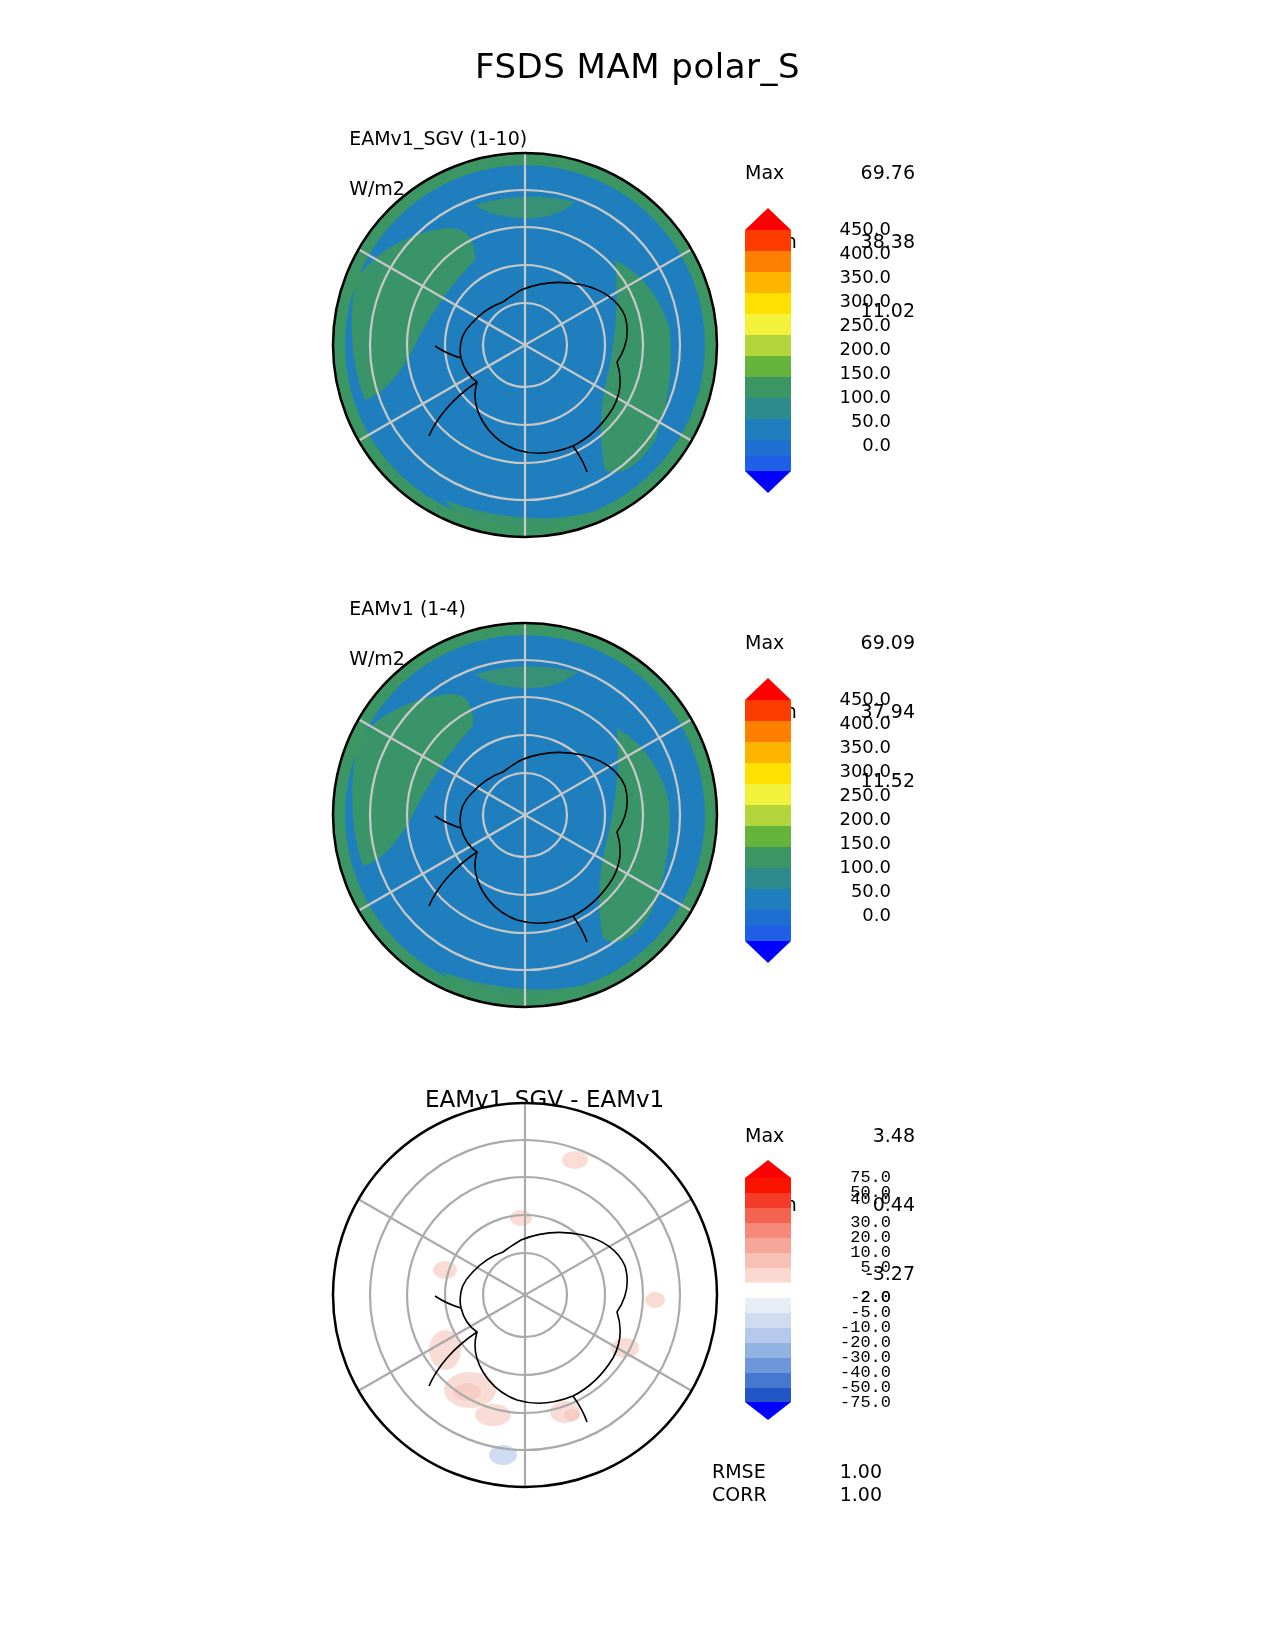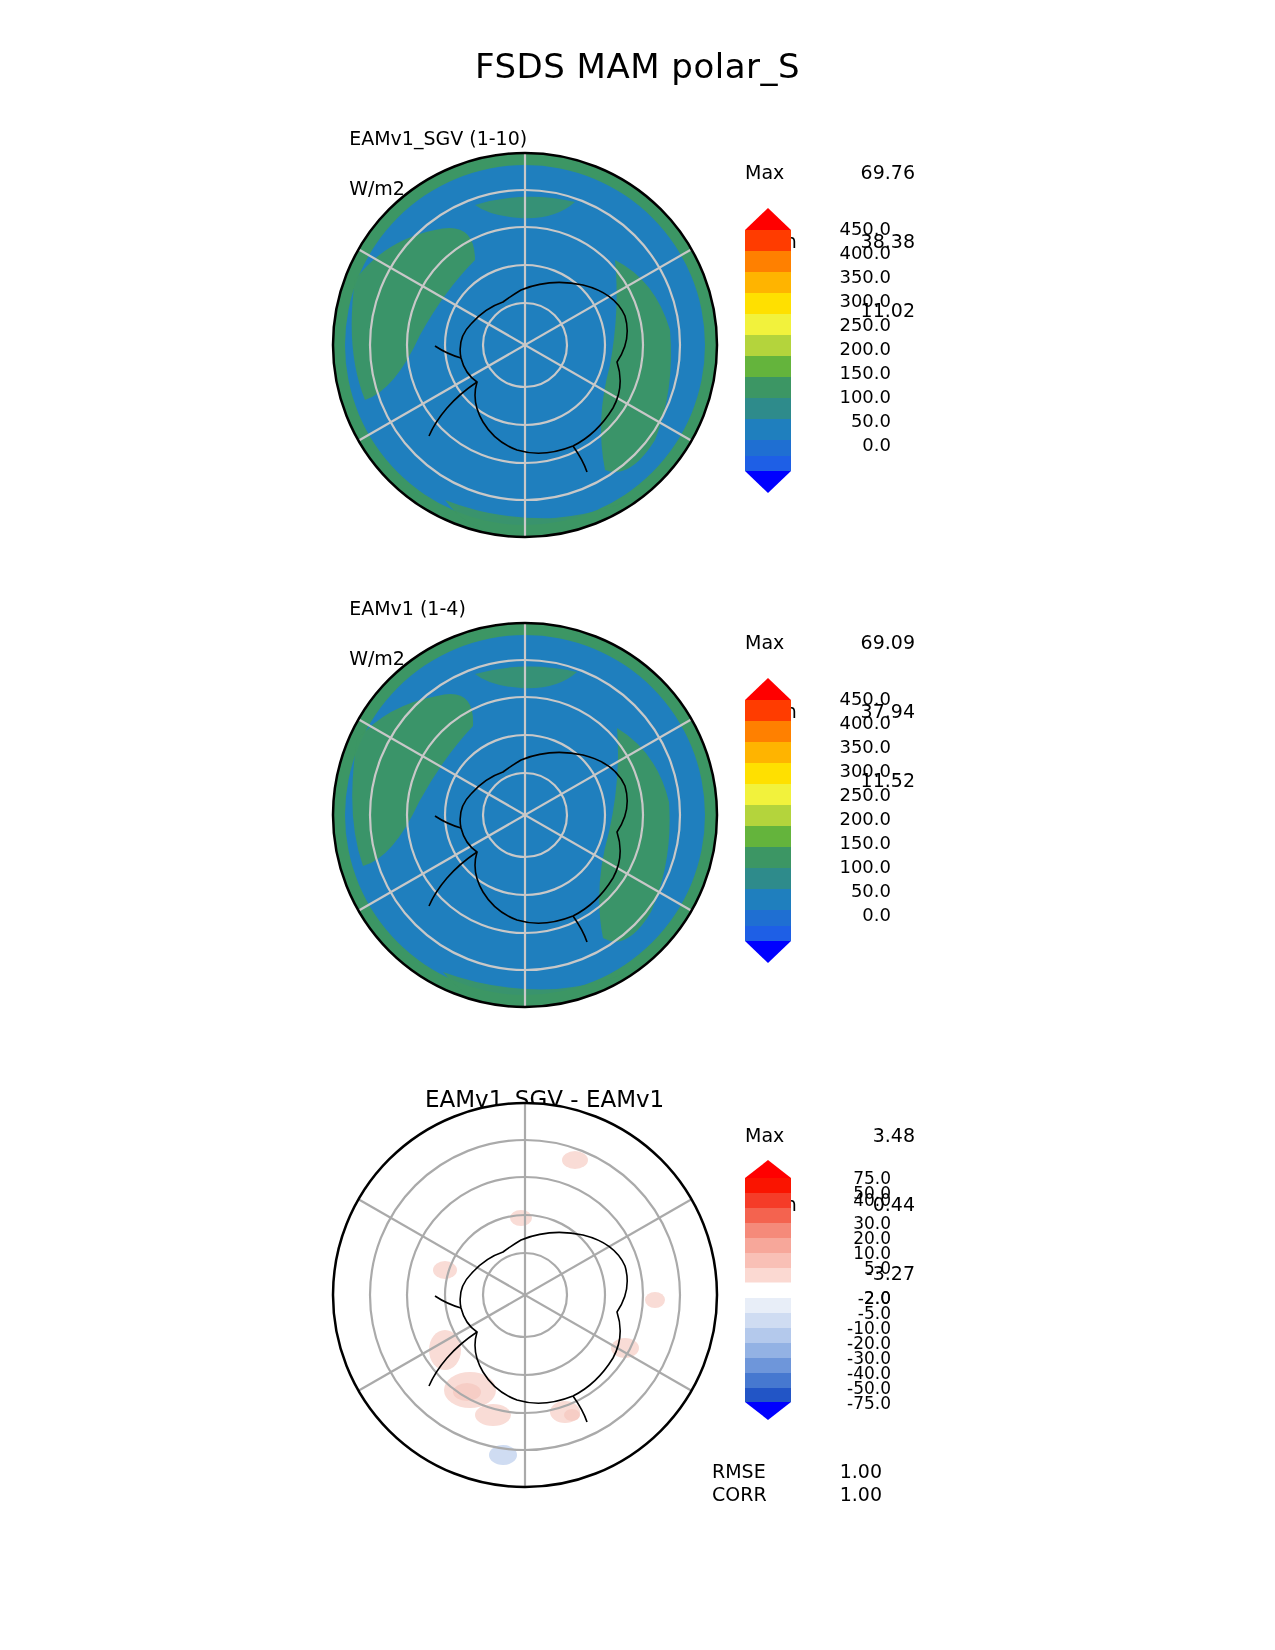--- a/index.html
+++ b/index.html
@@ -351,21 +351,21 @@
       <rect x="0" y="123" width="46" height="15" fill="#ffffff" stroke="#ffffff"></rect>
       <rect x="0" y="138" width="46" height="15" fill="#e8eef8"></rect>
       <rect x="0" y="153" width="46" height="15" fill="#cfdcf2"></rect>
       <rect x="0" y="168" width="46" height="15" fill="#b4c9ec"></rect>
       <rect x="0" y="183" width="46" height="15" fill="#93b2e4"></rect>
       <rect x="0" y="198" width="46" height="15" fill="#6e96da"></rect>
       <rect x="0" y="213" width="46" height="15" fill="#4678d0"></rect>
       <rect x="0" y="228" width="46" height="14" fill="#2255c6"></rect>
       <polygon points="23,260 0,242 46,242" fill="#0000ff"></polygon>
     </svg>
-    <div class="cbar-labels" style="left: 58px; top: 0; font-size: 17px;">
+    <div class="cbar-labels" style="left: 58px; top: 0; font-size: 17px; font-family: Liberation Mono, monospace;">
       <div style="top: 8px;">75.0</div>
       <div style="top: 23px;">50.0</div>
       <div style="top: 30px;">40.0</div>
       <div style="top: 53px;">30.0</div>
       <div style="top: 68px;">20.0</div>
       <div style="top: 83px;">10.0</div>
       <div style="top: 98px;">5.0</div>
       <div style="top: 128px;">2.0</div>
       <div style="top: 128px;">-2.0</div>
       <div style="top: 143px;">-5.0</div>

